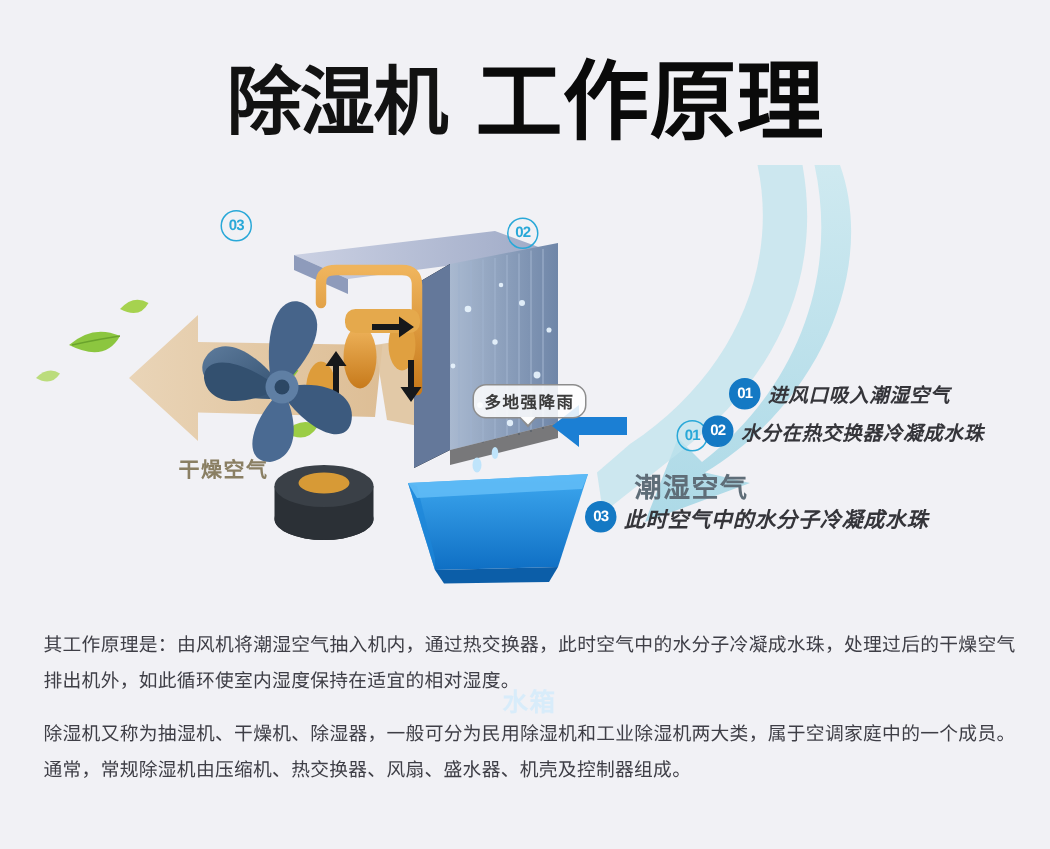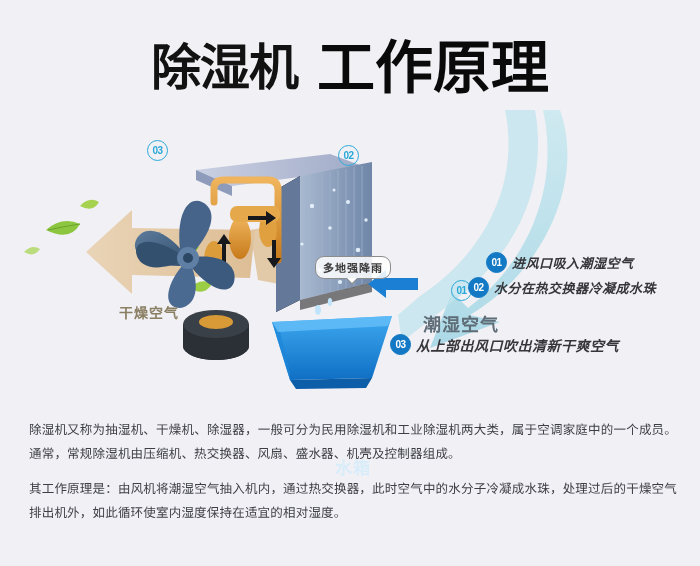--- a/index.html
+++ b/index.html
@@ -288,25 +288,25 @@
     <div class="step-row" id="step1">
       <span class="badge filled">01</span>
       <span class="step-txt">进风口吸入潮湿空气</span>
     </div>
     <div class="step-row" id="step2">
       <span class="badge filled">02</span>
       <span class="step-txt">水分在热交换器冷凝成水珠</span>
     </div>
     <div class="step-row" id="step3">
       <span class="badge filled">03</span>
-      <span class="step-txt">从上部出风口吹出清新干爽空气</span>
+      <span class="step-txt">此时空气中的水分子冷凝成水珠</span>
     </div>
   </div>
 
   <div class="headline">
   </div>
 
   <div class="copy">
+    <p class="para">其工作原理是：由风机将潮湿空气抽入机内，通过热交换器，此时空气中的水分子冷凝成水珠，处理过后的干燥空气排出机外，如此循环使室内湿度保持在适宜的相对湿度。</p>
     <p class="para">除湿机又称为抽湿机、干燥机、除湿器，一般可分为民用除湿机和工业除湿机两大类，属于空调家庭中的一个成员。通常，常规除湿机由压缩机、热交换器、风扇、盛水器、机壳及控制器组成。</p>
-    <p class="para">其工作原理是：由风机将潮湿空气抽入机内，通过热交换器，此时空气中的水分子冷凝成水珠，处理过后的干燥空气排出机外，如此循环使室内湿度保持在适宜的相对湿度。</p>
   </div>
 
 </div>
 
 </body></html>

